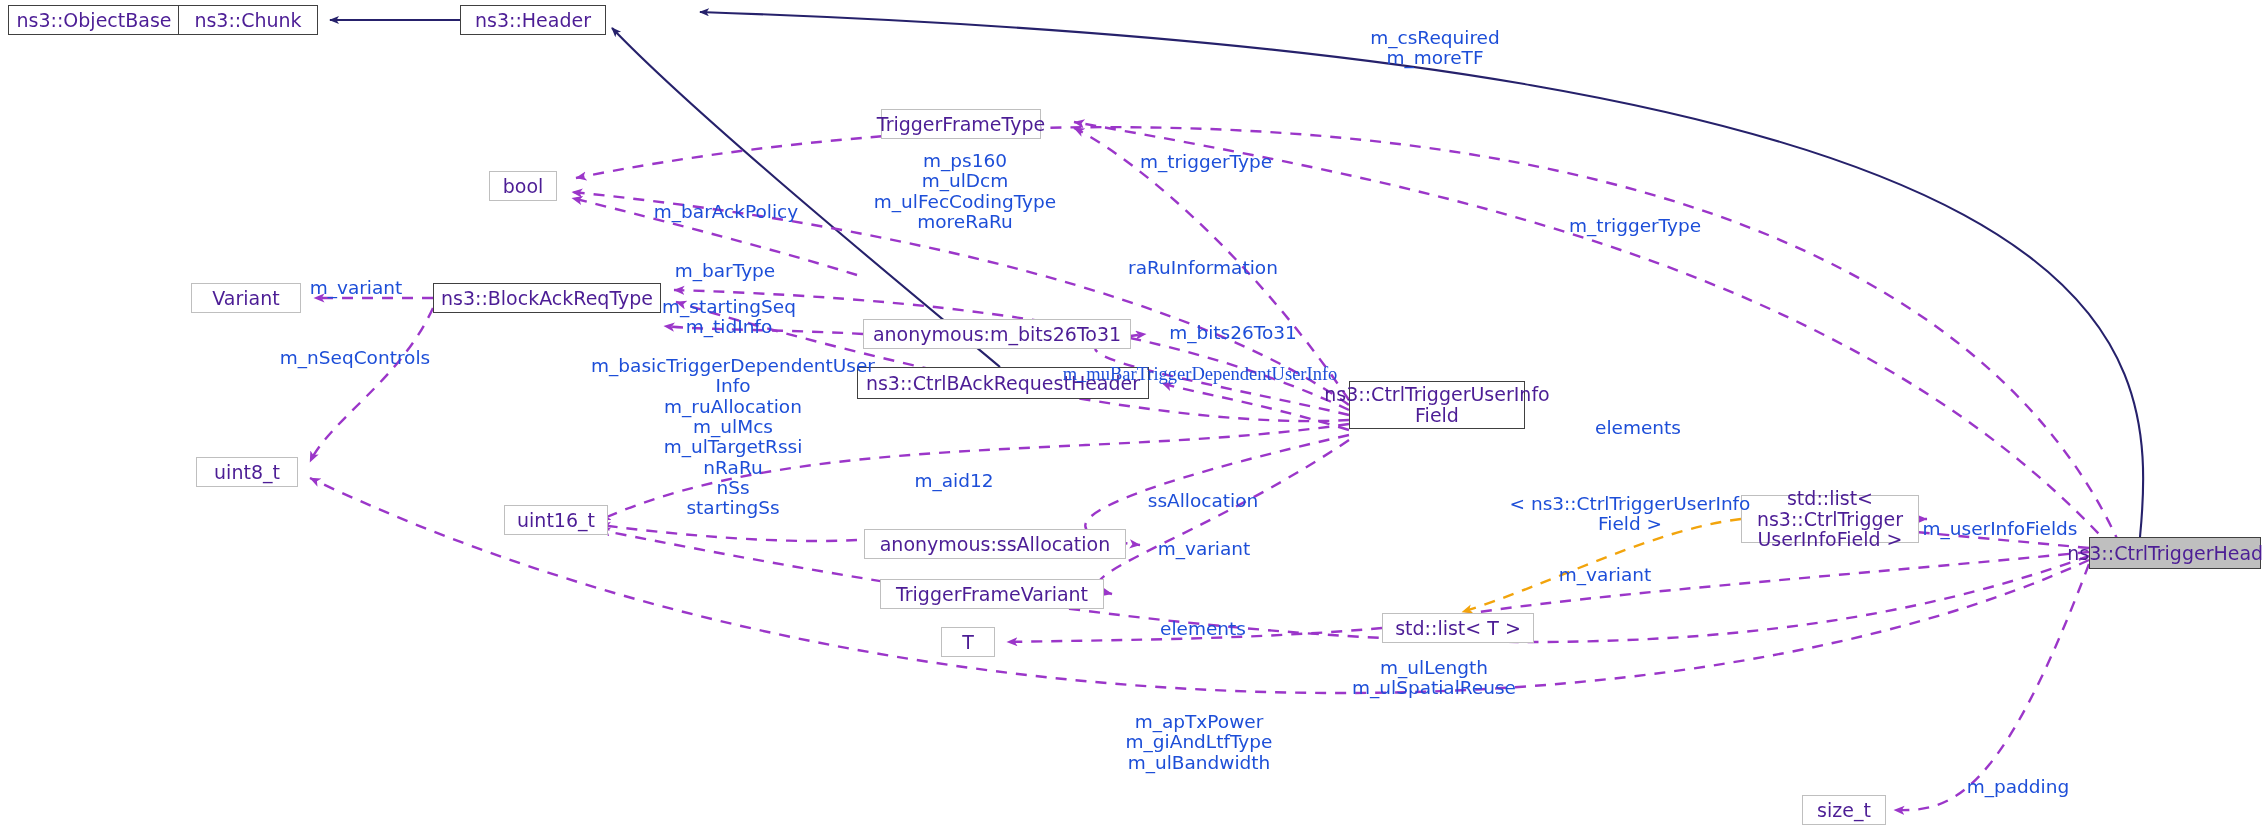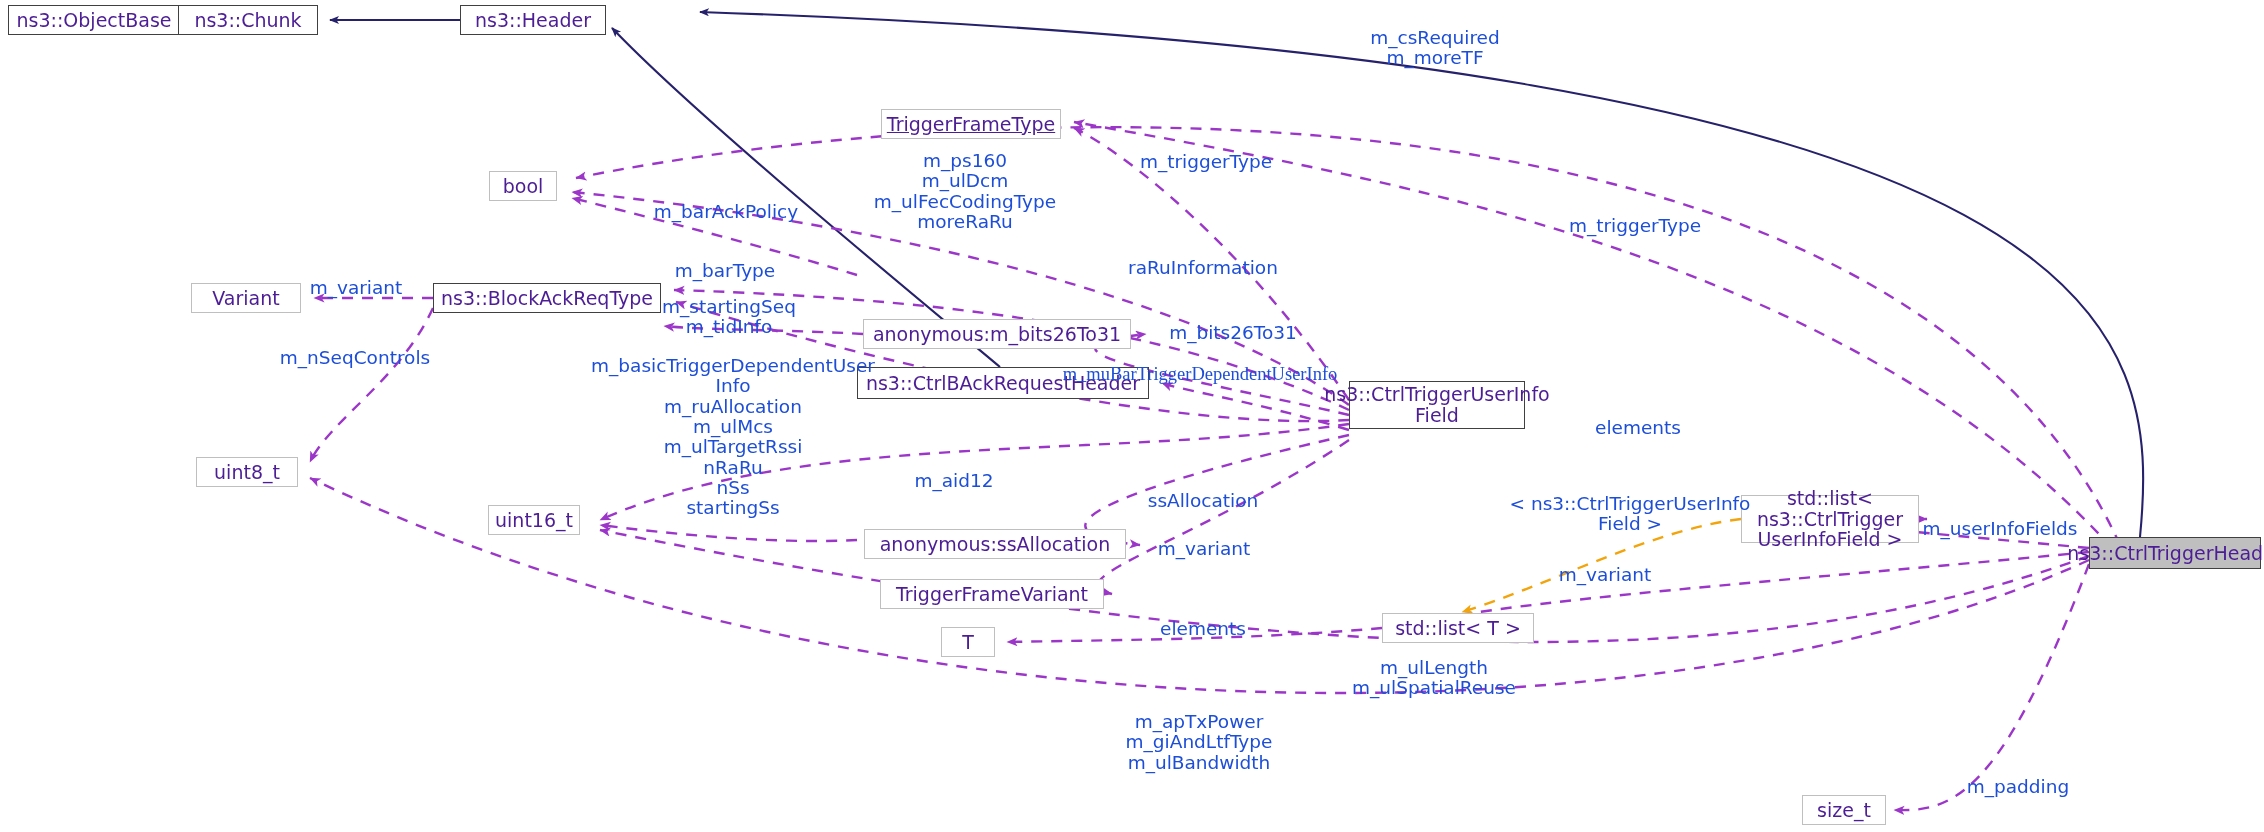--- a/index.html
+++ b/index.html
@@ -106,28 +106,28 @@
     </g>
 
     <g fill="none" stroke="#f2a40c" stroke-width="2.4" stroke-dasharray="11,9" marker-end="url(#arrT)">
       <path d="M1741,519 C1650,530 1550,585 1462,612"></path>
     </g>
   </svg>
 
   <div class="node klass" style="left:8px;top:5px;width:172px;height:30px;">ns3::ObjectBase</div>
   <div class="node klass" style="left:178px;top:5px;width:140px;height:30px;">ns3::Chunk</div>
   <div class="node klass" style="left:460px;top:5px;width:146px;height:30px;">ns3::Header</div>
-  <div class="node plain" style="left:881px;top:109px;width:180px;height:30px;text-decoration:underline;">TriggerFrameType</div>
+  <div class="node plain" style="left:881px;top:109px;width:160px;height:30px;">TriggerFrameType</div>
   <div class="node plain" style="left:489px;top:171px;width:68px;height:30px;">bool</div>
   <div class="node plain" style="left:191px;top:283px;width:110px;height:30px;">Variant</div>
   <div class="node klass" style="left:433px;top:283px;width:228px;height:30px;">ns3::BlockAckReqType</div>
   <div class="node plain" style="left:863px;top:319px;width:268px;height:30px;">anonymous:m_bits26To31</div>
   <div class="node klass" style="left:857px;top:367px;width:292px;height:32px;">ns3::CtrlBAckRequestHeader</div>
   <div class="node plain" style="left:196px;top:457px;width:102px;height:30px;">uint8_t</div>
-  <div class="node plain" style="left:488px;top:505px;width:92px;height:30px;">uint16_t</div>
+  <div class="node plain" style="left:504px;top:505px;width:104px;height:30px;">uint16_t</div>
   <div class="node plain" style="left:864px;top:529px;width:262px;height:30px;">anonymous:ssAllocation</div>
   <div class="node plain" style="left:880px;top:579px;width:224px;height:30px;">TriggerFrameVariant</div>
   <div class="node plain" style="left:941px;top:627px;width:54px;height:30px;">T</div>
   <div class="node klass" style="left:1349px;top:381px;width:176px;height:48px;">ns3::CtrlTriggerUserInfo
 Field</div>
   <div class="node plain" style="left:1382px;top:613px;width:152px;height:30px;">std::list&lt; T &gt;</div>
   <div class="node plain" style="left:1741px;top:495px;width:178px;height:48px;">std::list&lt; ns3::CtrlTrigger
 UserInfoField &gt;</div>
   <div class="node plain" style="left:1802px;top:795px;width:84px;height:30px;">size_t</div>
   <div class="node focus" style="left:2089px;top:537px;width:172px;height:32px;">ns3::CtrlTriggerHeader</div>

